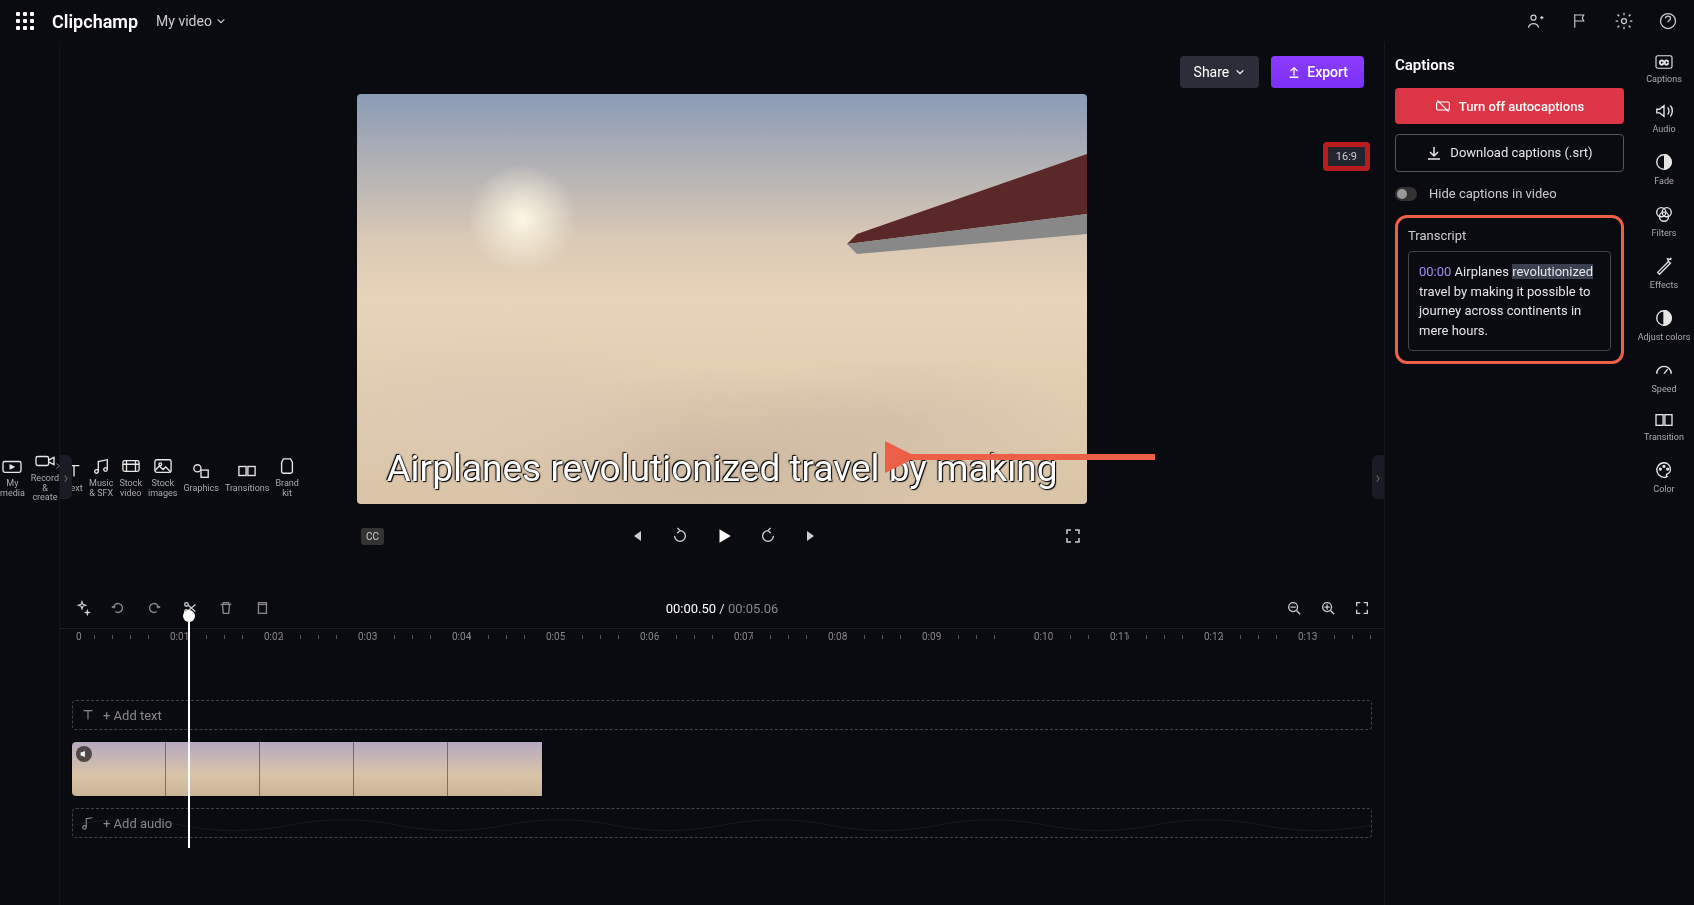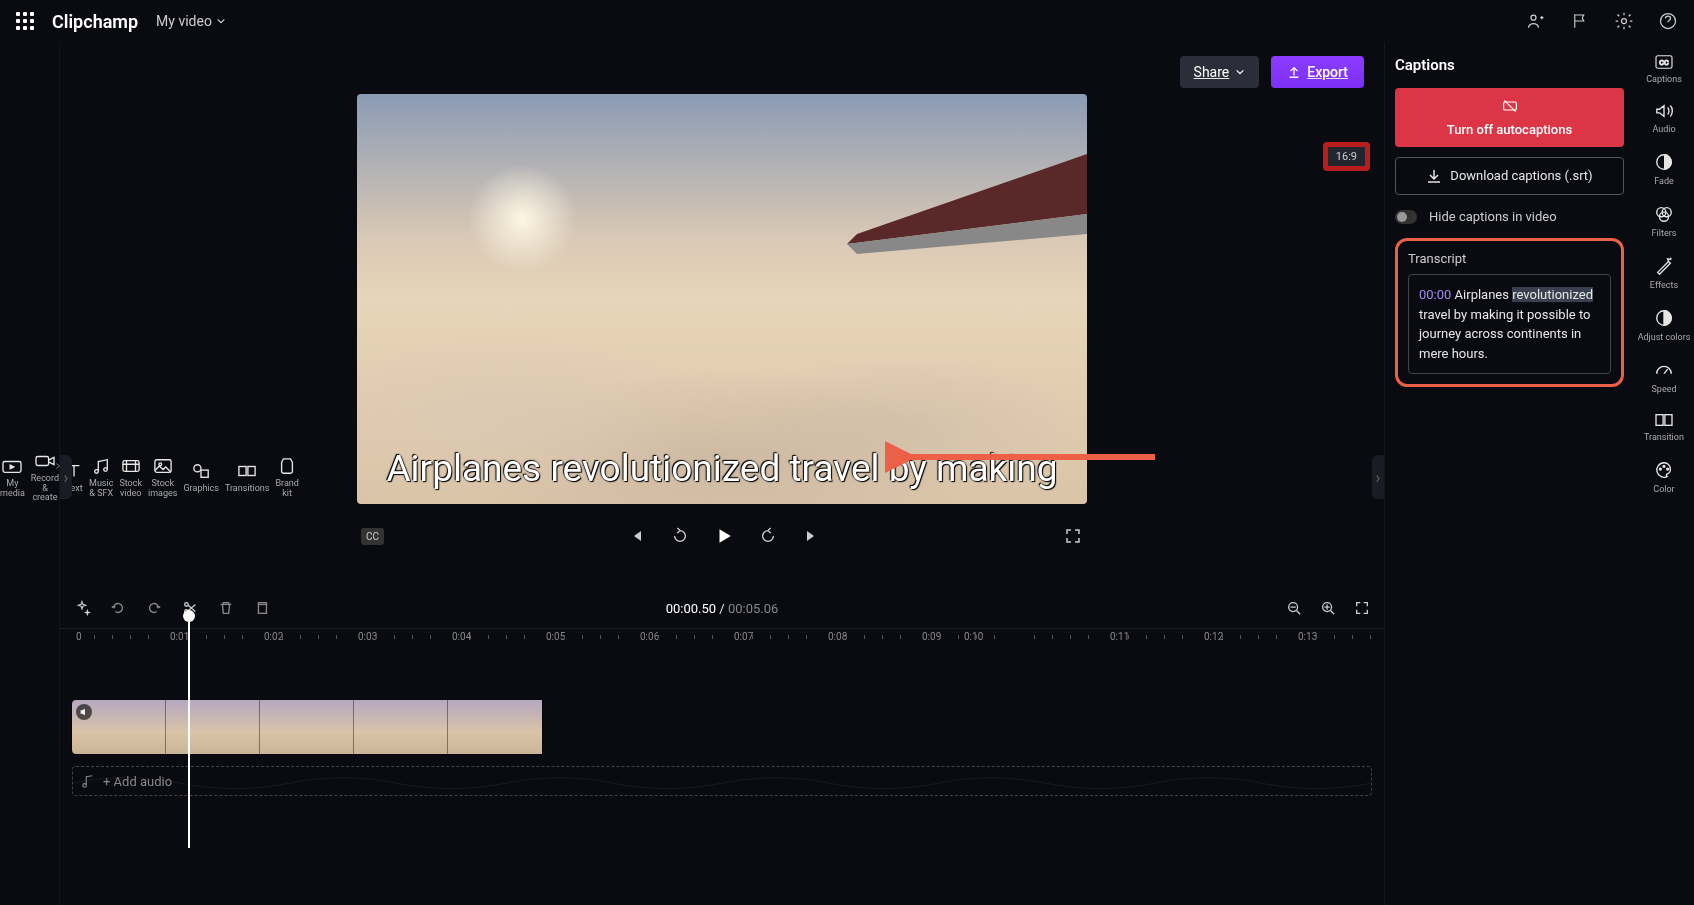--- a/index.html
+++ b/index.html
@@ -18,34 +18,34 @@
 .lsb-item svg { color:#e6e6e6; }
 .lsb-label { font-size:9px; color:#aaa; line-height:1.1; }
 
 .right-sidebar { position:absolute; right:0; top:42px; width:60px; height:calc(100% - 42px); display:flex; flex-direction:column; align-items:center; padding-top:12px; gap:18px; }
 .rsb-item { width:60px; display:flex; flex-direction:column; align-items:center; gap:4px; cursor:pointer; }
 .rsb-label { font-size:9px; color:#aaa; }
 
 .captions-panel { position:absolute; right:60px; top:42px; width:250px; height:calc(100% - 42px); background:#0a0b11; border-left:1px solid rgba(255,255,255,0.05); padding:14px 10px; }
 .panel-title { font-size:15px; font-weight:600; color:#fff; margin-bottom:14px; }
 .btn-row { margin-bottom:10px; }
-.btn-red { background:#dc3545; color:#fff; width:100%; padding:10px 8px; border:none; border-radius:4px; font-size:13px; display:flex; align-items:center; justify-content:center; gap:8px; cursor:pointer; font-weight:500;flex-direction:column;}
+.btn-red { background:#dc3545; color:#fff; width:100%; padding:10px 8px; border:none; border-radius:4px; font-size:13px; display:flex; align-items:center; justify-content:center; gap:8px; cursor:pointer; font-weight:500;}
 .btn-outline { background:transparent; color:#e6e6e6; width:100%; padding:10px 8px; border:1px solid #555; border-radius:4px; font-size:13px; display:flex; align-items:center; justify-content:center; gap:8px; cursor:pointer; line-height:1.2;}
 .toggle-row { display:flex; align-items:center; gap:12px; margin:14px 0; }
 .toggle { width:22px; height:14px; border-radius:7px; background:#333; position:relative; }
 .toggle::after { content:''; width:10px; height:10px; background:#999; border-radius:50%; position:absolute; left:2px; top:2px; }
 .toggle-label { font-size:13px; color:#ccc; }
 .transcript-box { border:3px solid #eb6047; border-radius:12px; padding:10px; margin-top:6px; }
 .transcript-title { font-size:13px; color:#ccc; margin-bottom:8px; }
 .transcript-content { border:1px solid #444; border-radius:4px; padding:10px; font-size:13px; line-height:1.5; }
 .tc-time { color:#a38bf0; }
 .tc-hl { background:#3a4050; }
 
 .main-area { position:absolute; left:60px; top:42px; right:310px; height:550px; display:flex; flex-direction:column; align-items:center; }
-.action-row { width:100%; display:flex; justify-content:flex-end; gap:12px; padding:14px 20px 0 0; align-items:flex-end;text-decoration:underline;}
+.action-row { width:100%; display:flex; justify-content:flex-end; gap:12px; padding:14px 20px 0 0; align-items:flex-end;}
 .share-btn { background:#2b2d38; color:#fff; padding:8px 14px; border:none; border-radius:4px; font-size:14px; display:flex; align-items:center; gap:6px; cursor:pointer;}
 .export-btn { background:#8a2be2; background:#7b2ff7; background:linear-gradient(#8c3cff,#7b2ff7); color:#fff; padding:8px 16px; border:none; border-radius:4px; font-size:14px; display:flex; align-items:center; gap:6px; cursor:pointer; font-weight:500;}
 .ratio-badge { position:absolute; right:14px; top:100px; background:#24262f; color:#ccc; font-size:11px; padding:3px 8px; border-radius:4px; border:5px solid #b91c1c;}
 .preview { margin-top:6px; width:730px; height:410px; position:relative; border-radius:4px; overflow:hidden;}
 .preview-bg { width:100%; height:100%; background:linear-gradient(180deg,#8b9bb5 0%,#d9c8b5 35%,#e8d4b8 50%,#d9c4a8 100%); position:relative;}
 .sun-glow { position:absolute; left:110px; top:70px; width:110px; height:110px; background:radial-gradient(circle,rgba(255,250,230,0.95) 0%,rgba(255,240,200,0) 70%); border-radius:50%;}
 .clouds { position:absolute; left:0; right:0; bottom:0; height:55%; background:radial-gradient(ellipse 200px 80px at 20% 60%,rgba(220,200,180,0.8),transparent),radial-gradient(ellipse 250px 90px at 50% 80%,rgba(200,180,160,0.7),transparent),radial-gradient(ellipse 180px 70px at 75% 65%,rgba(210,190,170,0.7),transparent); }
 .wing { position:absolute; right:0; top:50px; width:260px; height:140px; }
 .caption-text { position:absolute; bottom:14px; left:50%; transform:translateX(-50%); font-size:37px; color:#fff; font-weight:400; text-shadow:0 0 2px #000,-1px -1px 1px #000,1px 1px 1px #000; white-space:nowrap;}
 .arrow-overlay { position:absolute; left:885px; top:432px; pointer-events:none;}
@@ -469,21 +469,21 @@
       <span class="ruler-mark" style="left: 768px;">0:08</span>
       <div class="tick" style="left: 786px;"></div>
       <div class="tick" style="left: 804px;"></div>
       <div class="tick" style="left: 822px;"></div>
       <div class="tick" style="left: 840px;"></div>
       <span class="ruler-mark" style="left: 862px;">0:09</span>
       <div class="tick" style="left: 880px;"></div>
       <div class="tick" style="left: 898px;"></div>
       <div class="tick" style="left: 916px;"></div>
       <div class="tick" style="left: 934px;"></div>
-      <span class="ruler-mark" style="left: 904px;">0:10</span>
+      <span class="ruler-mark" style="left: 974px;">0:10</span>
       <div class="tick" style="left: 974px;"></div>
       <div class="tick" style="left: 992px;"></div>
       <div class="tick" style="left: 1010px;"></div>
       <div class="tick" style="left: 1028px;"></div>
       <span class="ruler-mark" style="left: 1050px;">0:11</span>
       <div class="tick" style="left: 1068px;"></div>
       <div class="tick" style="left: 1086px;"></div>
       <div class="tick" style="left: 1104px;"></div>
       <div class="tick" style="left: 1122px;"></div>
       <span class="ruler-mark" style="left: 1144px;">0:12</span>
@@ -493,20 +493,26 @@
       <div class="tick" style="left: 1216px;"></div>
       <span class="ruler-mark" style="left: 1238px;">0:13</span>
       <div class="tick" style="left: 1256px;"></div>
       <div class="tick" style="left: 1274px;"></div>
       <div class="tick" style="left: 1292px;"></div>
       <div class="tick" style="left: 1310px;"></div>
     </div>
   <div class="playhead"></div>
   <div class="tracks">
     <div style="height:44px"></div>
+    <div class="track">
+        <svg width="14" height="14" viewBox="0 0 16 16" fill="none" stroke="#888" stroke-width="1.3">
+          <path d="M3 3h10M8 3v10"></path>
+        </svg>
+        <span>+ Add text</span>
+      </div>
     <div class="clips-track">
       <div class="clip">
           <div class="spk">
             <svg width="10" height="10" viewBox="0 0 12 12" fill="#fff">
               <path d="M2 4v4h2l3 2V2L4 4z"></path>
             </svg>
           </div>
         </div>
       <div class="clip"></div>
       <div class="clip"></div>

